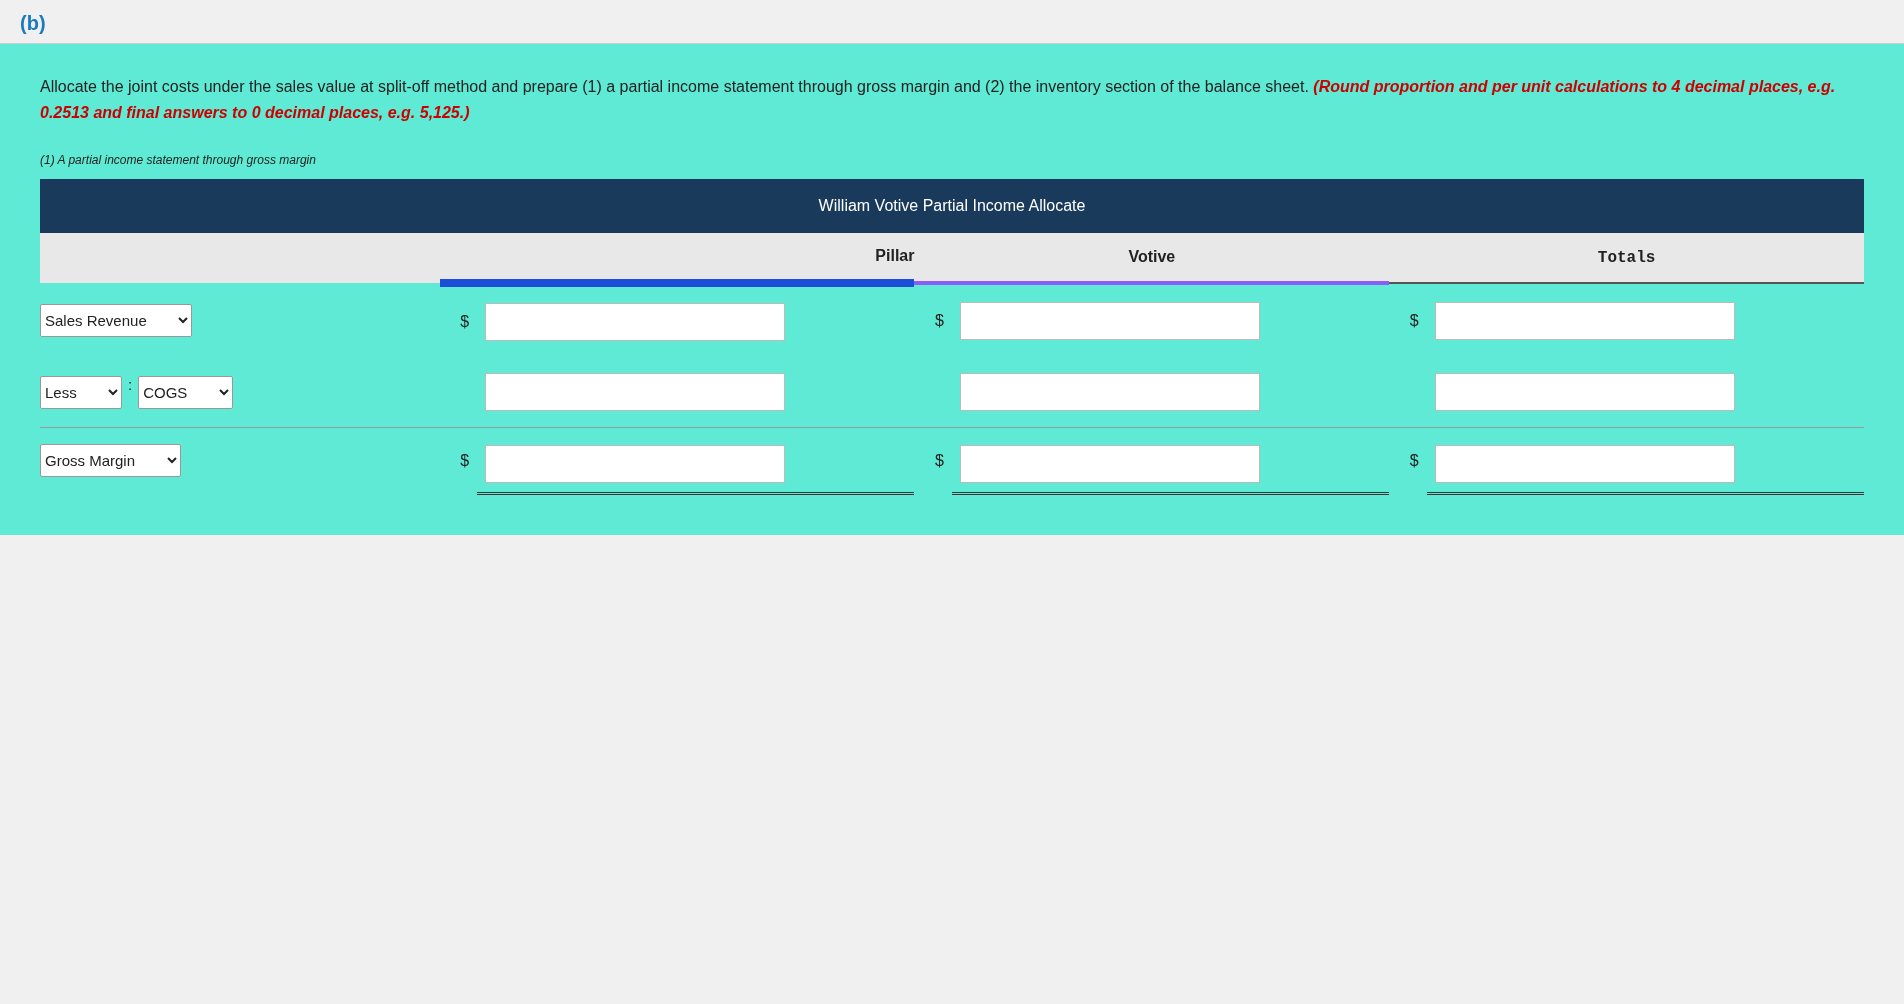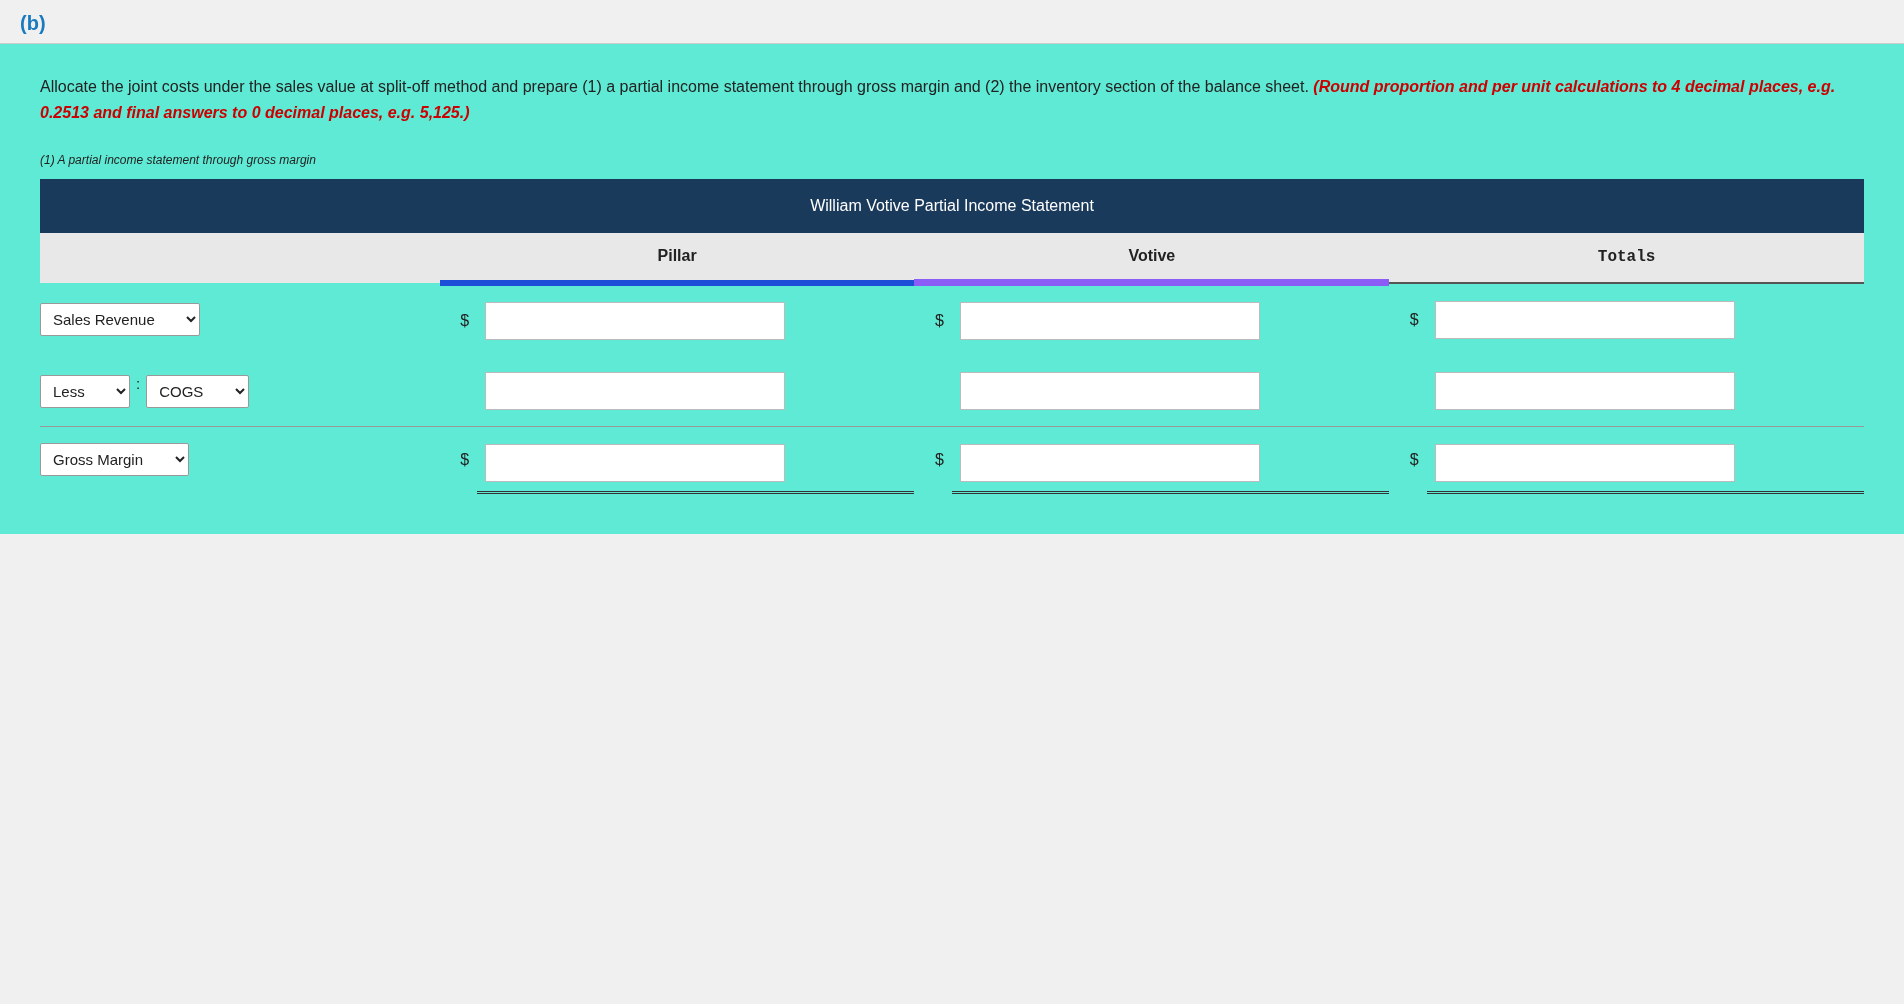--- a/index.html
+++ b/index.html
@@ -97,21 +97,21 @@
 
     .label-cell .dropdown-group {
       display: flex;
       align-items: flex-start;
       gap: 6px;
     }
 
     .label-cell select {
       border: 1px solid #999;
       background: #fff;
-      padding: 6px 28px 6px 8px;
+      padding: 6px 28px 6px 0;
       font-size: 15px;
       color: #222;
       border-radius: 2px;
       cursor: pointer;
       appearance: auto;
     }
 
     .label-cell .colon {
       font-size: 15px;
       color: #222;
@@ -154,29 +154,29 @@
       <span class="highlight">(Round proportion and per unit calculations to 4 decimal places, e.g. 0.2513 and final answers to 0 decimal places, e.g. 5,125.)</span>
     </div>
 
     <div class="sub-title">(1) A partial income statement through gross margin</div>
 
     <table>
       <thead>
         <tr>
           <td colspan="7" class="header-title-cell">
             <span class="company-name">William Votive</span>
-            <span class="statement-name">Partial Income Statement</span>
+            <span class="statement-name">Partial Income Allocate</span>
           </td>
         </tr>
         <tr class="col-headers-row">
           <th style="width:320px;"></th>
-          <th colspan="2" style="width:380px; border-bottom: 6px solid #1d4ed8;">
+          <th colspan="2" style="width:380px; border-bottom: 8px solid #1d4ed8; text-align: right;">
             <span>Pillar</span>
           </th>
-          <th colspan="2" style="width:380px; border-bottom: 7px solid #8b5cf6; text-align: center;">
+          <th colspan="2" style="width:380px; border-bottom: 4px solid #8b5cf6; text-align: center;">
             <span>Votive</span>
           </th>
           <th colspan="2" style="width:380px; border-bottom: 2px solid #555; font-family: Liberation Mono, monospace;">
             <span>Totals</span>
           </th>
         </tr>
       </thead>
       <tbody>
 
         <tr class="data-row">

